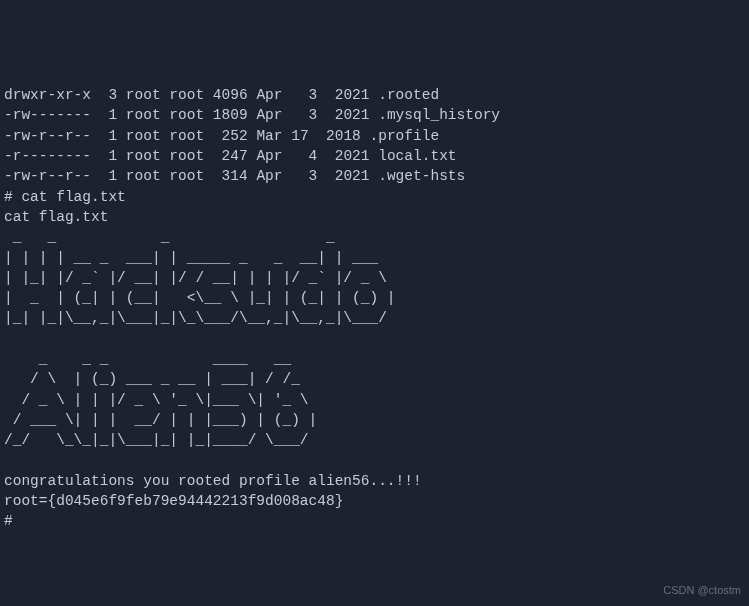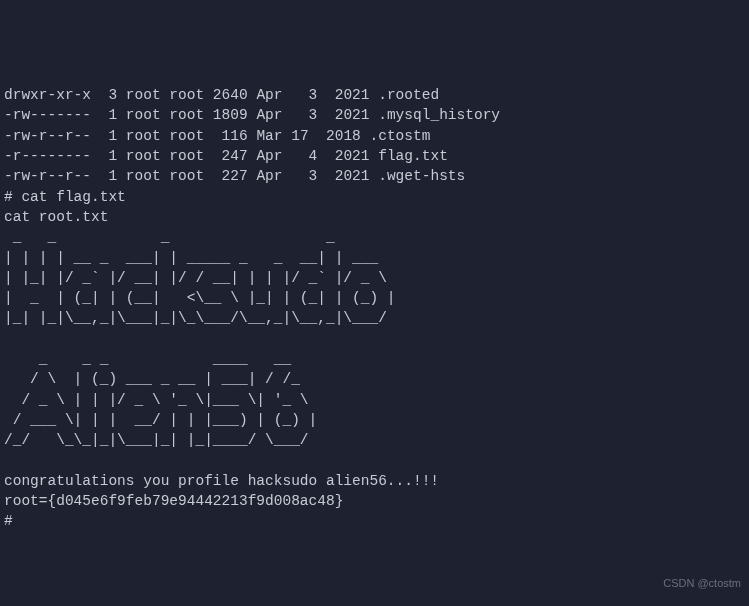--- a/index.html
+++ b/index.html
@@ -18,55 +18,55 @@
       height: 606px;
       overflow: hidden;
       position: relative;
       white-space: pre;
     }
     .terminal {
       white-space: pre;
     }
     .watermark {
       position: absolute;
-      bottom: 15px;
+      bottom: 8px;
       right: 8px;
       font-size: 11px;
       color: #6a6f7a;
       font-family: Arial, sans-serif;
       white-space: normal;
     }
     .ls-line {
       white-space: pre;
     }
   </style>
 </head>
 <body>
 
 
 
-<div class="terminal"><span class="ls-line"><span>drwxr-xr-x</span>  <span>3</span> <span>root</span> <span>root</span> <span>2640</span> <span>Apr</span>  <span> 3</span>  <span>2021</span> <span>.rooted</span></span>
+<div class="terminal"><span class="ls-line"><span>drwxr-xr-x</span>  <span>3</span> <span>root</span> <span>root</span> <span>4096</span> <span>Apr</span>  <span> 3</span>  <span>2021</span> <span>.rooted</span></span>
 <span class="ls-line"><span>-rw-------</span>  <span>1</span> <span>root</span> <span>root</span> <span>1809</span> <span>Apr</span>  <span> 3</span>  <span>2021</span> <span>.mysql_history</span></span>
-<span class="ls-line"><span>-rw-r--r--</span>  <span>1</span> <span>root</span> <span>root</span> <span> 116</span> <span>Mar</span> <span>17</span>  <span>2018</span> <span>.ctostm</span></span>
-<span class="ls-line"><span>-r--------</span>  <span>1</span> <span>root</span> <span>root</span> <span> 247</span> <span>Apr</span>  <span> 4</span>  <span>2021</span> <span>flag.txt</span></span>
-<span class="ls-line"><span>-rw-r--r--</span>  <span>1</span> <span>root</span> <span>root</span> <span> 227</span> <span>Apr</span>  <span> 3</span>  <span>2021</span> <span>.wget-hsts</span></span>
+<span class="ls-line"><span>-rw-r--r--</span>  <span>1</span> <span>root</span> <span>root</span> <span> 252</span> <span>Mar</span> <span>17</span>  <span>2018</span> <span>.profile</span></span>
+<span class="ls-line"><span>-r--------</span>  <span>1</span> <span>root</span> <span>root</span> <span> 247</span> <span>Apr</span>  <span> 4</span>  <span>2021</span> <span>local.txt</span></span>
+<span class="ls-line"><span>-rw-r--r--</span>  <span>1</span> <span>root</span> <span>root</span> <span> 314</span> <span>Apr</span>  <span> 3</span>  <span>2021</span> <span>.wget-hsts</span></span>
 <span># cat flag.txt</span>
-<span>cat root.txt</span>
+<span>cat flag.txt</span>
 <span> _   _            _                  _               </span>
 <span>| | | | __ _  ___| | _____ _   _  __| | ___          </span>
 <span>| |_| |/ _` |/ __| |/ / __| | | |/ _` |/ _ \         </span>
 <span>|  _  | (_| | (__|   &lt;\__ \ |_| | (_| | (_) |        </span>
 <span>|_| |_|\__,_|\___|_|\_\___/\__,_|\__,_|\___/         </span>
 <span>                                                   </span>
 <span>    _    _ _            ____   __           </span>
 <span>   / \  | (_) ___ _ __ | ___| / /_          </span>
 <span>  / _ \ | | |/ _ \ '_ \|___ \| '_ \         </span>
 <span> / ___ \| | |  __/ | | |___) | (_) |        </span>
 <span>/_/   \_\_|_|\___|_| |_|____/ \___/          </span>
 
-<span>congratulations you profile hacksudo alien56...!!!</span>
+<span>congratulations you rooted profile alien56...!!!</span>
 <span>root={d045e6f9feb79e94442213f9d008ac48}</span>
 <span># </span></div>
 
 <div class="watermark">CSDN @ctostm</div>
 
 
 
 
 </body></html>

